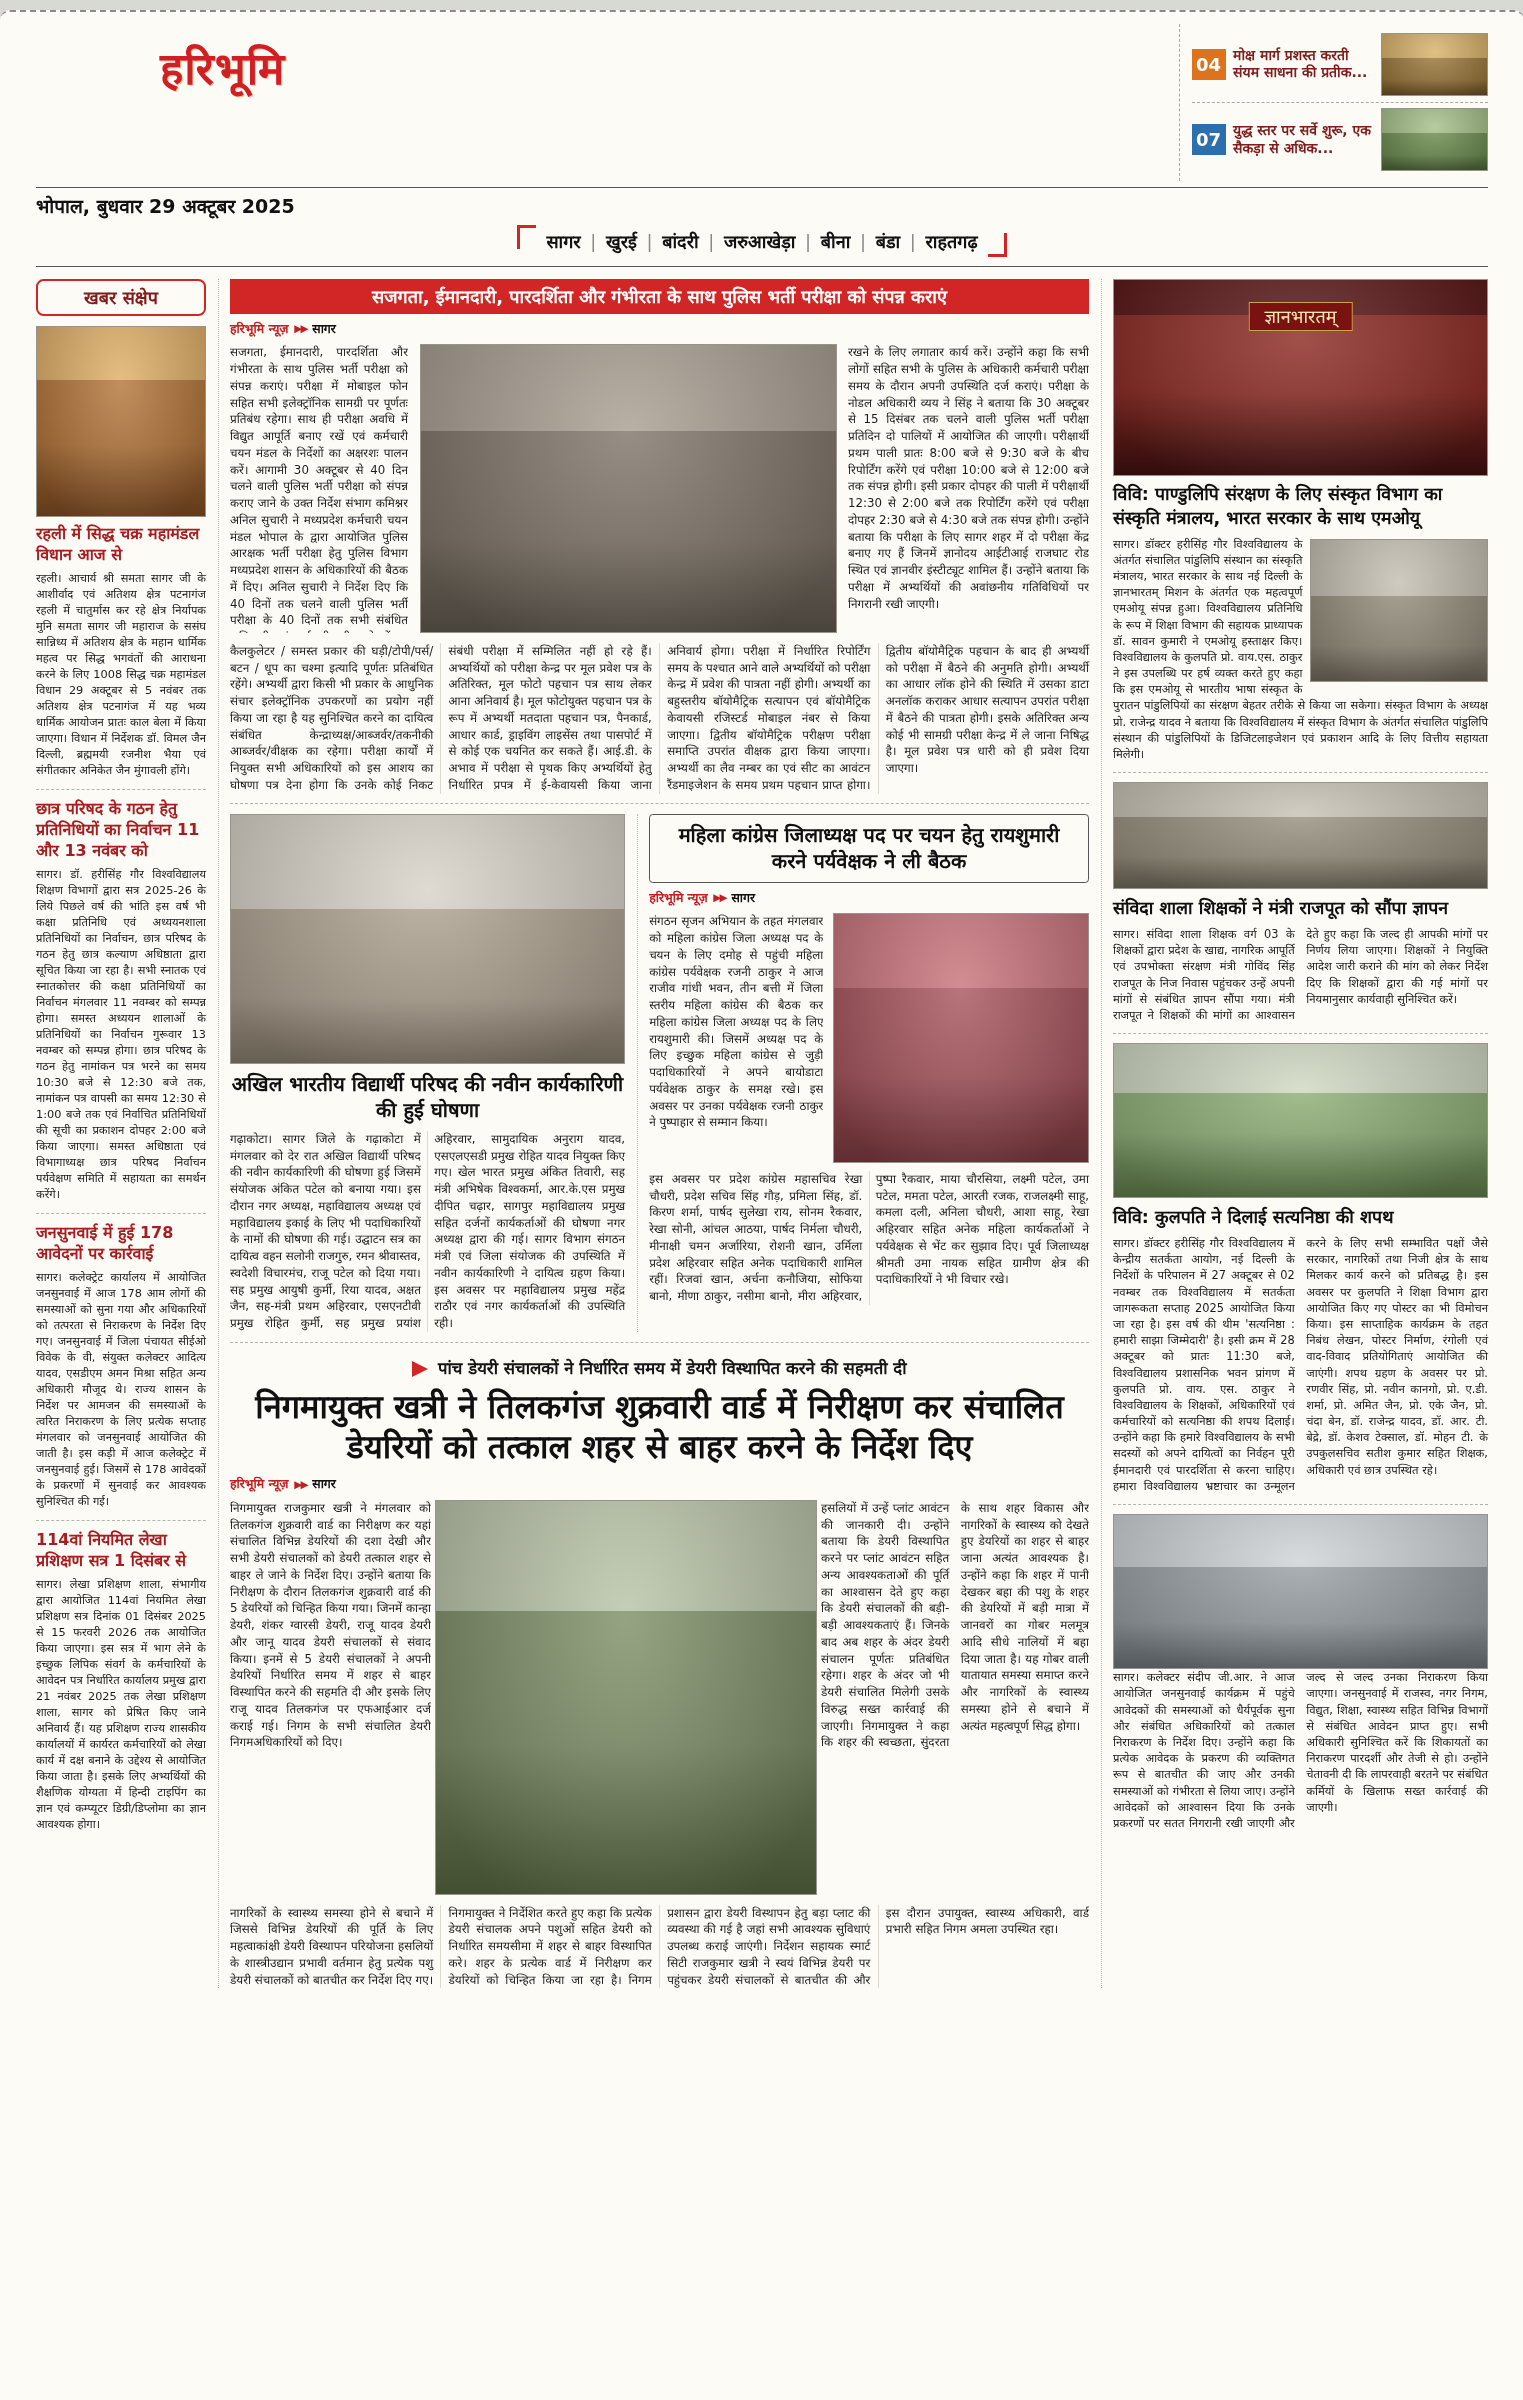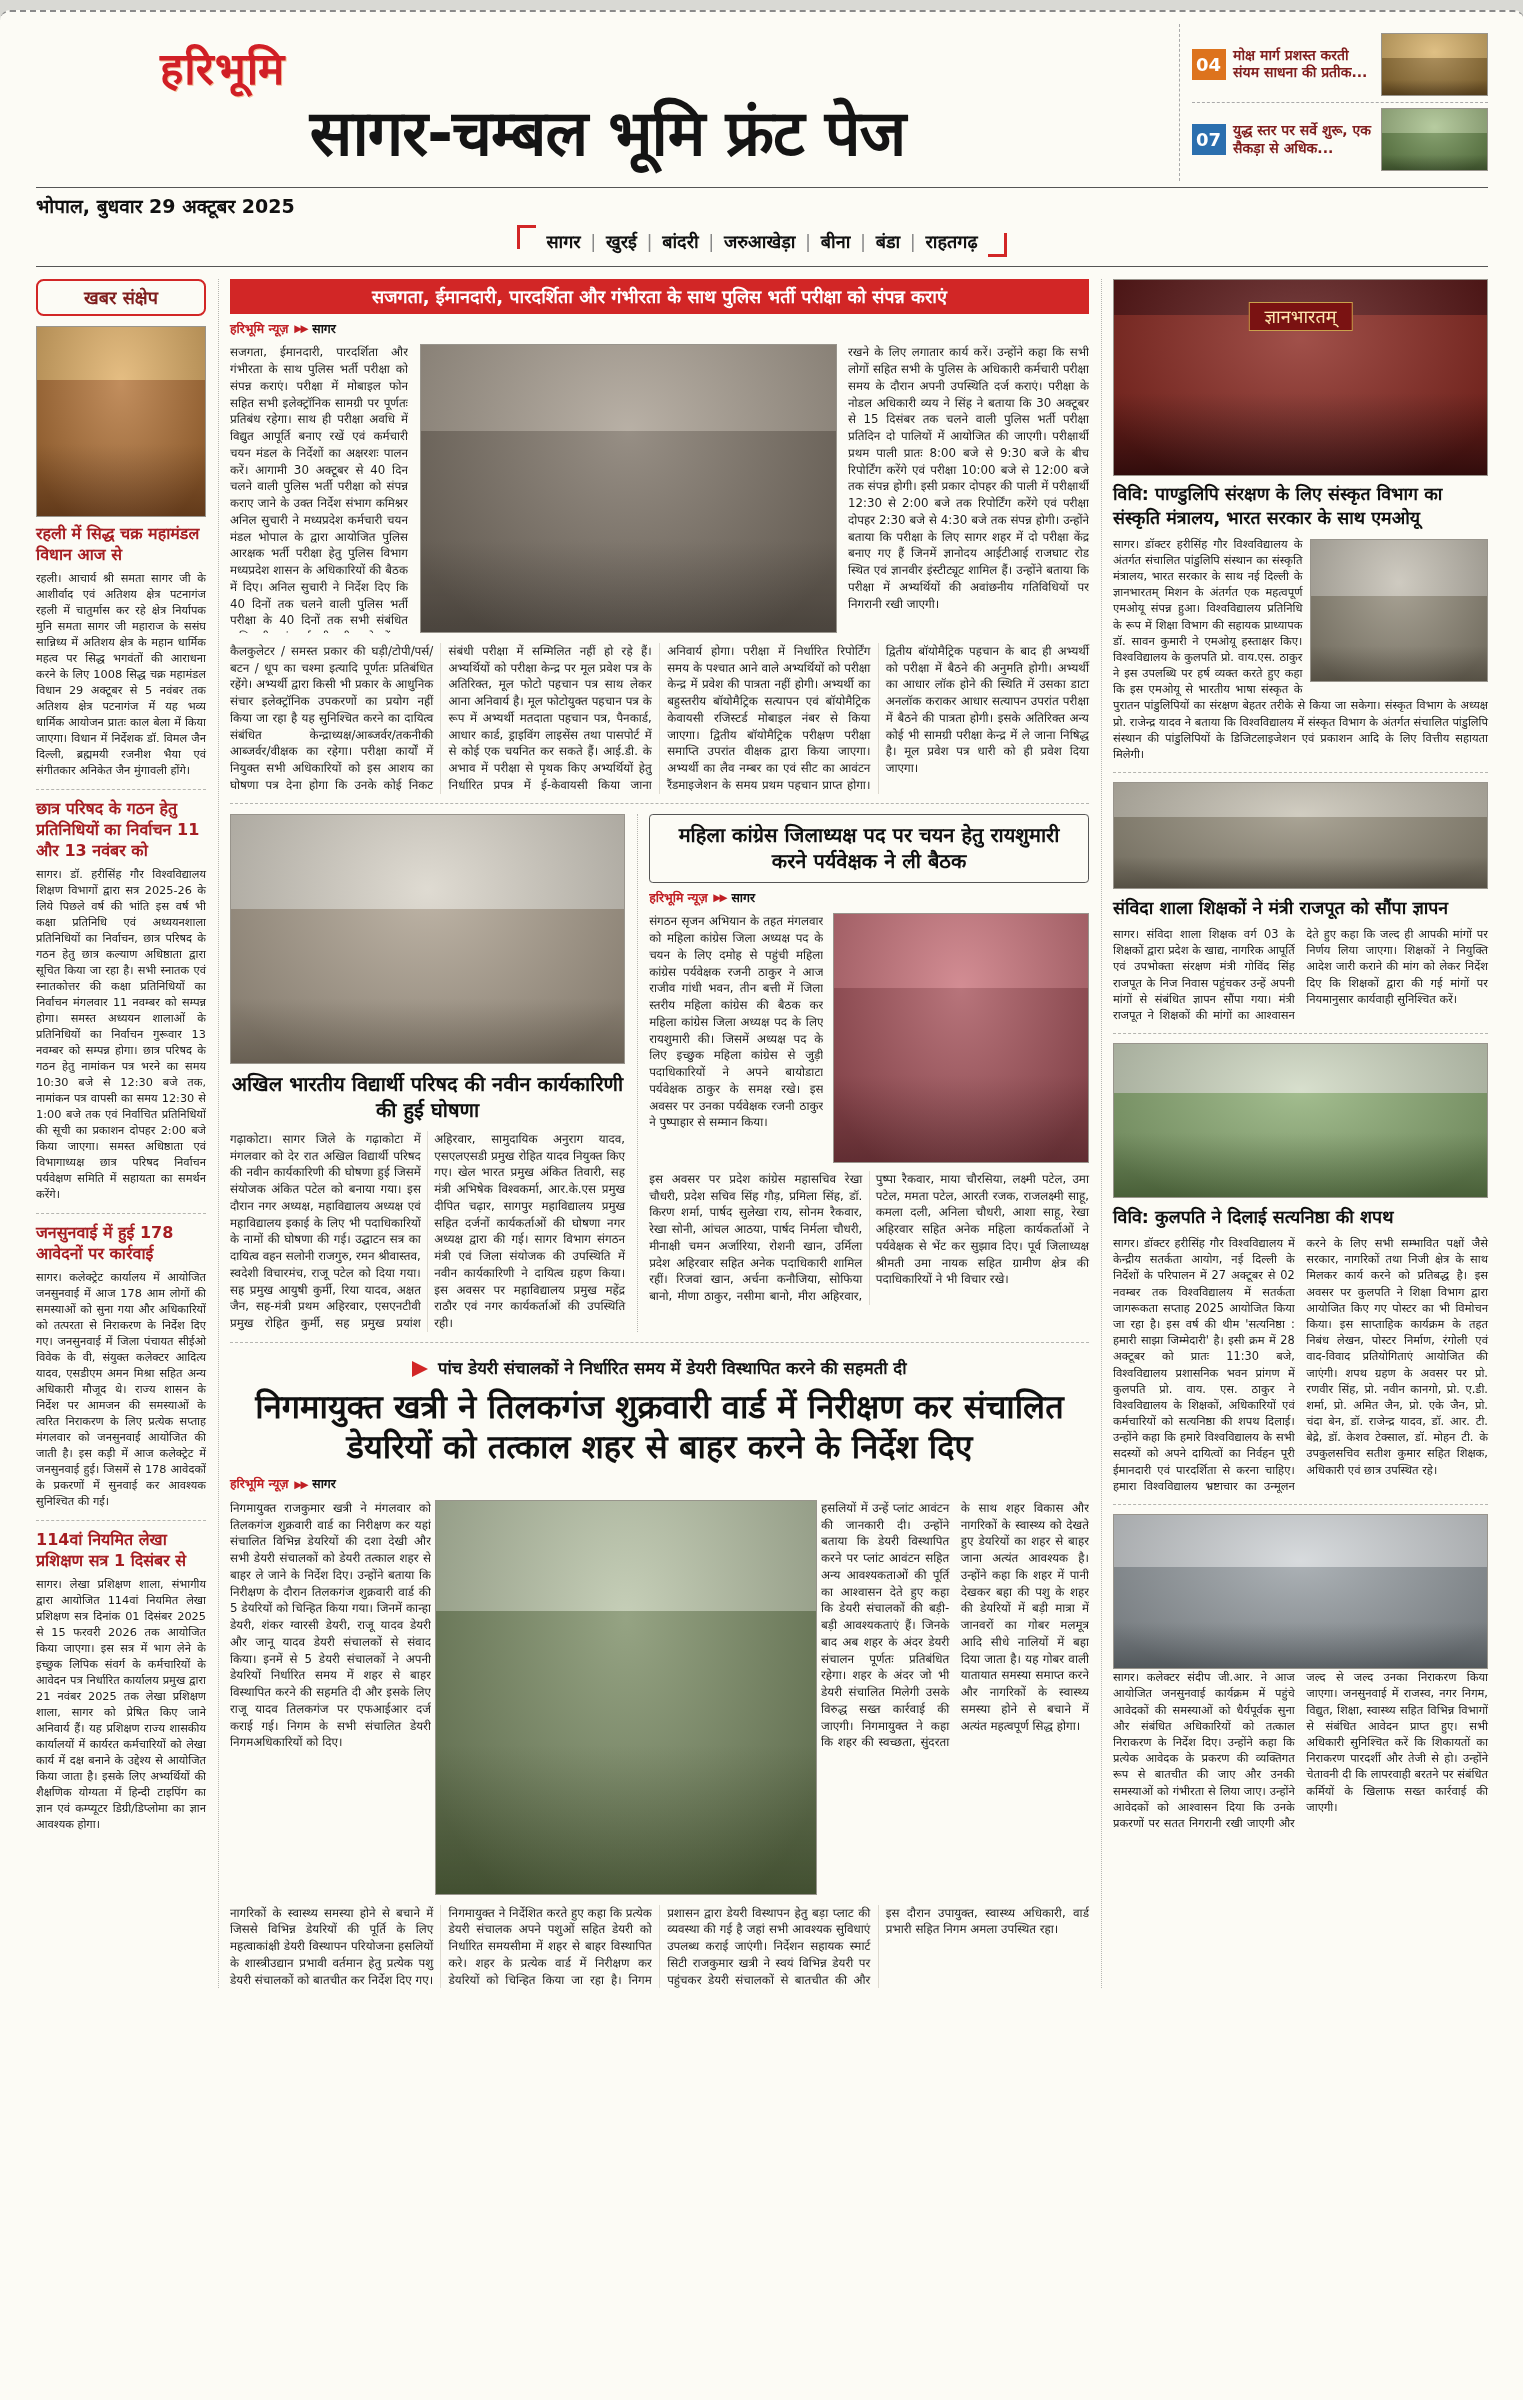--- a/index.html
+++ b/index.html
@@ -115,21 +115,20 @@
   .rc-body { font-size:11.4px; }
 </style>
 </head>
 <body>
 
 <div class="page">
 
   <header class="masthead">
     <div class="mast-left">
       <div class="brand">हरिभूमि</div>
-      <div class="title">सागर-चम्बल भूमि फ्रंट पेज</div>
     </div>
     <div class="teasers">
       <div class="teaser">
         <div class="badge b-orange">04</div>
         <div class="teaser-text">मोक्ष मार्ग प्रशस्त करती संयम साधना की प्रतीक...</div>
         <div class="photo ph-fair1 teaser-photo"></div>
       </div>
       <div class="t-div"></div>
       <div class="teaser">
         <div class="badge b-blue">07</div>

